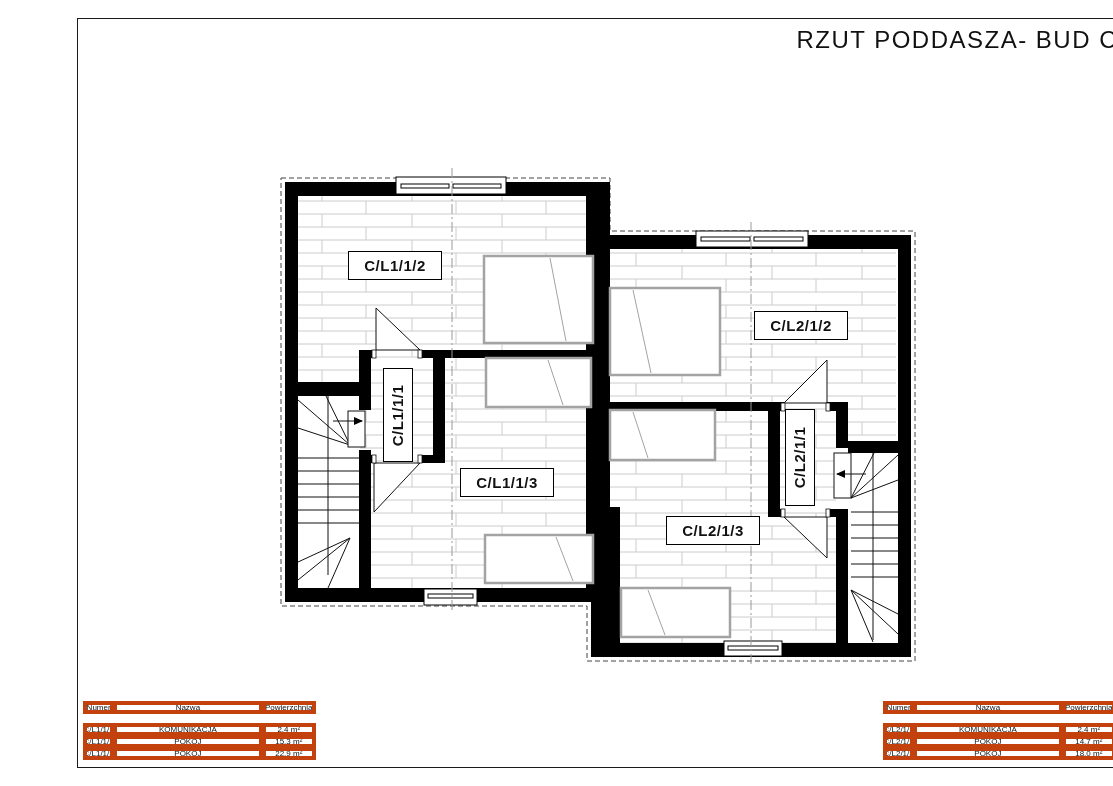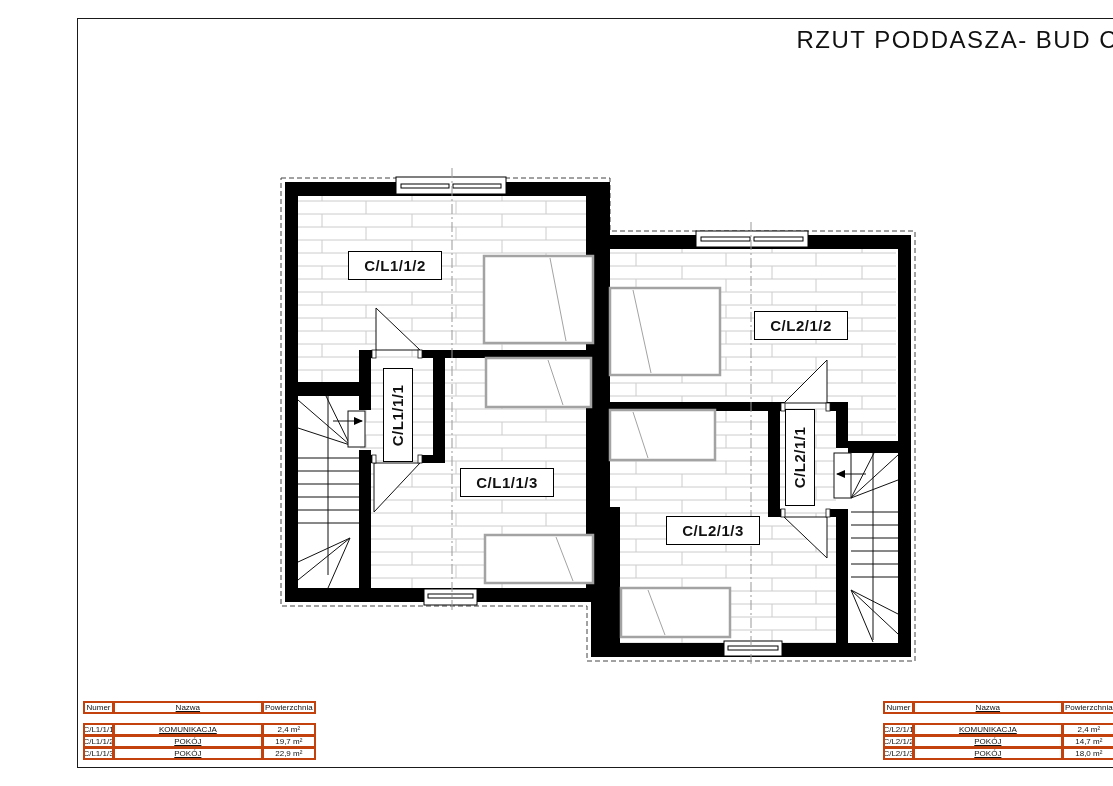--- a/index.html
+++ b/index.html
@@ -9,21 +9,21 @@
   #title{position:absolute;top:26px;right:23px;font-size:24px;letter-spacing:1.5px;
          font-weight:500;white-space:nowrap;}
   svg{position:absolute;left:0;top:0;}
   .room-label{position:absolute;background:#fff;border:1.6px solid #000;display:flex;
               align-items:center;justify-content:center;font-weight:bold;font-size:15px;
               letter-spacing:0.5px;white-space:nowrap;}
   .room-label.vert span{transform:rotate(-90deg);}
   .area-table{position:absolute;width:233px;font-size:8px;}
   .tbl-head,.tbl-row{display:flex;height:13px;}
   .tbl-rows{margin-top:9px;}
-  .cell{border:2px solid #c2410c;display:flex;align-items:center;justify-content:center;
+  .cell{border:4px solid #c2410c;display:flex;align-items:center;justify-content:center;
         box-sizing:border-box;background:#fff;overflow:hidden;}
   .c-numer{width:33px;}
   .c-nazwa{width:160px;margin-left:-1px;text-decoration:underline;}
   .c-pow{width:58px;margin-left:-1px;}
   .tbl-row{margin-top:-1px;}
   .tbl-row:first-child{margin-top:0;}
 </style>
 </head>
 <body>
 
@@ -218,21 +218,21 @@
     </div>
     <div class="tbl-rows">
       <div class="tbl-row">
         <div class="cell c-numer">C/L1/1/1</div>
         <div class="cell c-nazwa">KOMUNIKACJA</div>
         <div class="cell c-pow">2,4 m²</div>
       </div>
       <div class="tbl-row">
         <div class="cell c-numer">C/L1/1/2</div>
         <div class="cell c-nazwa">POKÓJ</div>
-        <div class="cell c-pow">19,7 m²</div>
+        <div class="cell c-pow">15,3 m²</div>
       </div>
       <div class="tbl-row">
         <div class="cell c-numer">C/L1/1/3</div>
         <div class="cell c-nazwa">POKÓJ</div>
         <div class="cell c-pow">22,9 m²</div>
       </div>
     </div>
   </div>
 
   <div class="area-table" style="left:855px;top:701px;">

